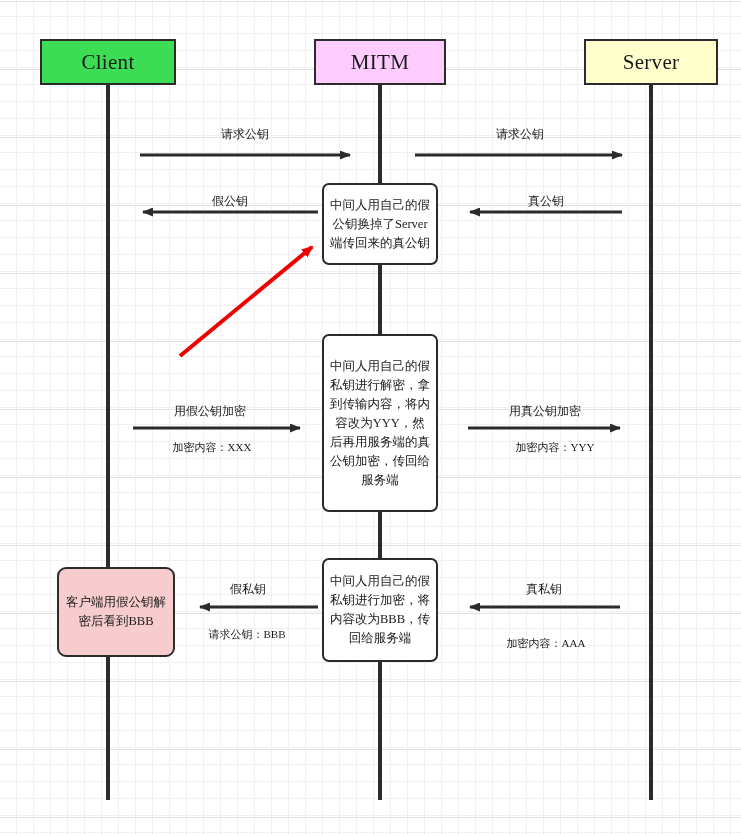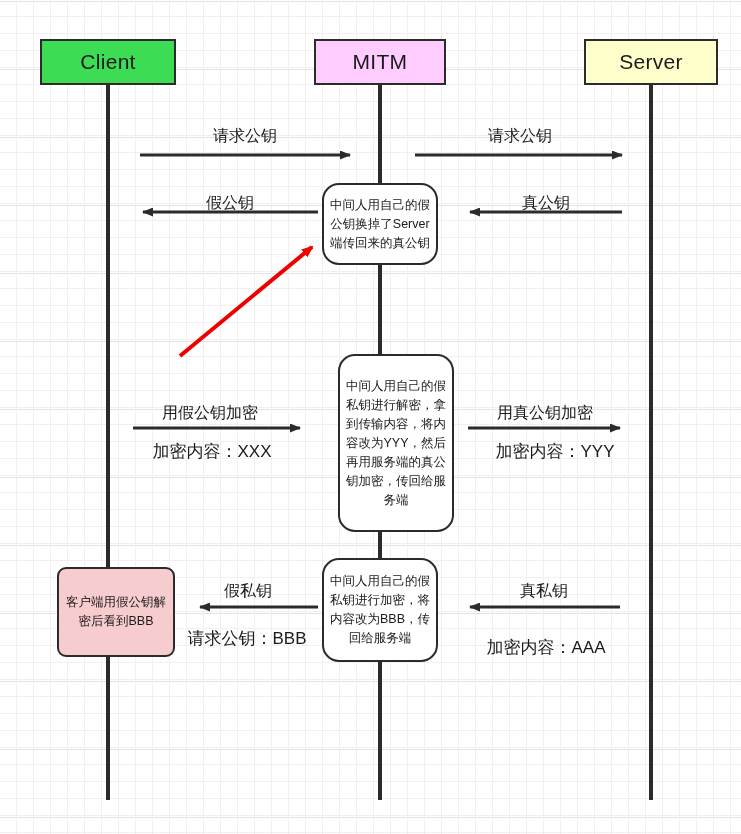--- a/index.html
+++ b/index.html
@@ -20,20 +20,21 @@
       linear-gradient(to right, #f2eef2 1px, transparent 1px),
       linear-gradient(to bottom, #f2eef2 1px, transparent 1px),
       linear-gradient(to right, #e6e0e6 1px, transparent 1px),
       linear-gradient(to bottom, #e6e0e6 1px, transparent 1px);
     background-size:
       17px 17px,
       17px 17px,
       68px 68px,
       68px 68px;
     background-position: -1px -1px, -1px -1px, -1px 1px, -1px 1px;
+    font-family: Liberation Serif, serif;
   }
 
   .svg-layer {
     position: absolute;
     left: 0;
     top: 0;
     width: 741px;
     height: 834px;
     pointer-events: none;
   }
@@ -52,49 +53,49 @@
   }
   #actor-client { left: 40px;  top: 39px; width: 136px; height: 46px; background: #3ddc55; }
   #actor-mitm   { left: 314px; top: 39px; width: 132px; height: 46px; background: #ffccff; }
   #actor-server { left: 584px; top: 39px; width: 134px; height: 46px; background: #ffffcc; }
 
   
   .note {
     position: absolute;
     box-sizing: border-box;
     border: 2px solid #2b2b2b;
-    border-radius: 17px;
+    border-radius: 7px;
     background: #ffffff;
     display: flex;
     align-items: center;
     justify-content: center;
     text-align: center;
     font-size: 12.5px;
     line-height: 19px;
     color: #1a1a1a;
     padding: 4px 5px;
   }
   #note-mitm-1 { left: 322px; top: 183px; width: 116px; height: 82px; }
-  #note-mitm-2 { left: 322px; top: 354px; width: 116px; height: 178px; margin-left: 16px; }
+  #note-mitm-2 { left: 322px; top: 334px; width: 116px; height: 178px; }
   #note-mitm-3 { left: 322px; top: 558px; width: 116px; height: 104px; }
   #note-client-1 {
     left: 57px; top: 567px; width: 118px; height: 90px;
     background: #f7ccce; border-radius: 9px;
   }
 
   
   .msg-label {
     position: absolute;
-    font-size: 16px;
+    font-size: 12px;
     color: #1a1a1a;
     white-space: nowrap;
     text-align: center;
     transform: translateX(-50%);
   }
-  .msg-label.sub { font-size: 17px; }
+  .msg-label.sub { font-size: 11px; }
 </style>
 </head>
 <body>
 
 <div id="canvas">
 
   <svg class="svg-layer" viewBox="0 0 741 834" width="741" height="834">
     <defs>
       <marker id="arrowhead-black" markerWidth="11" markerHeight="9" refX="10" refY="4.5" orient="auto" markerUnits="userSpaceOnUse">
         <path d="M0,0 L11,4.5 L0,9 Z" fill="#2b2b2b"></path>

